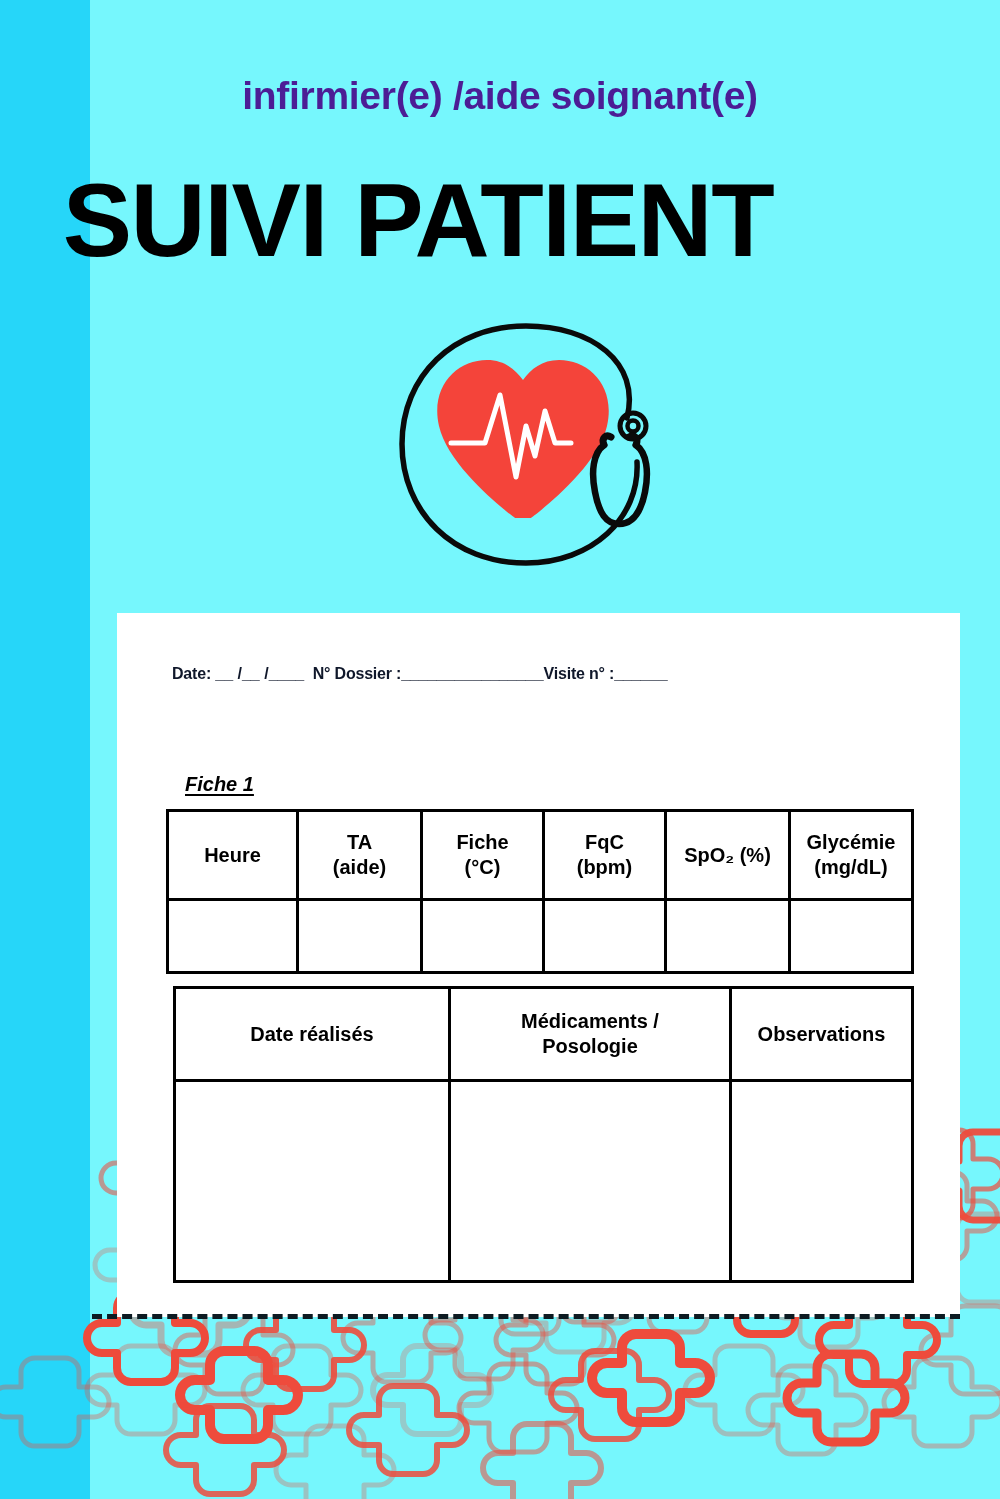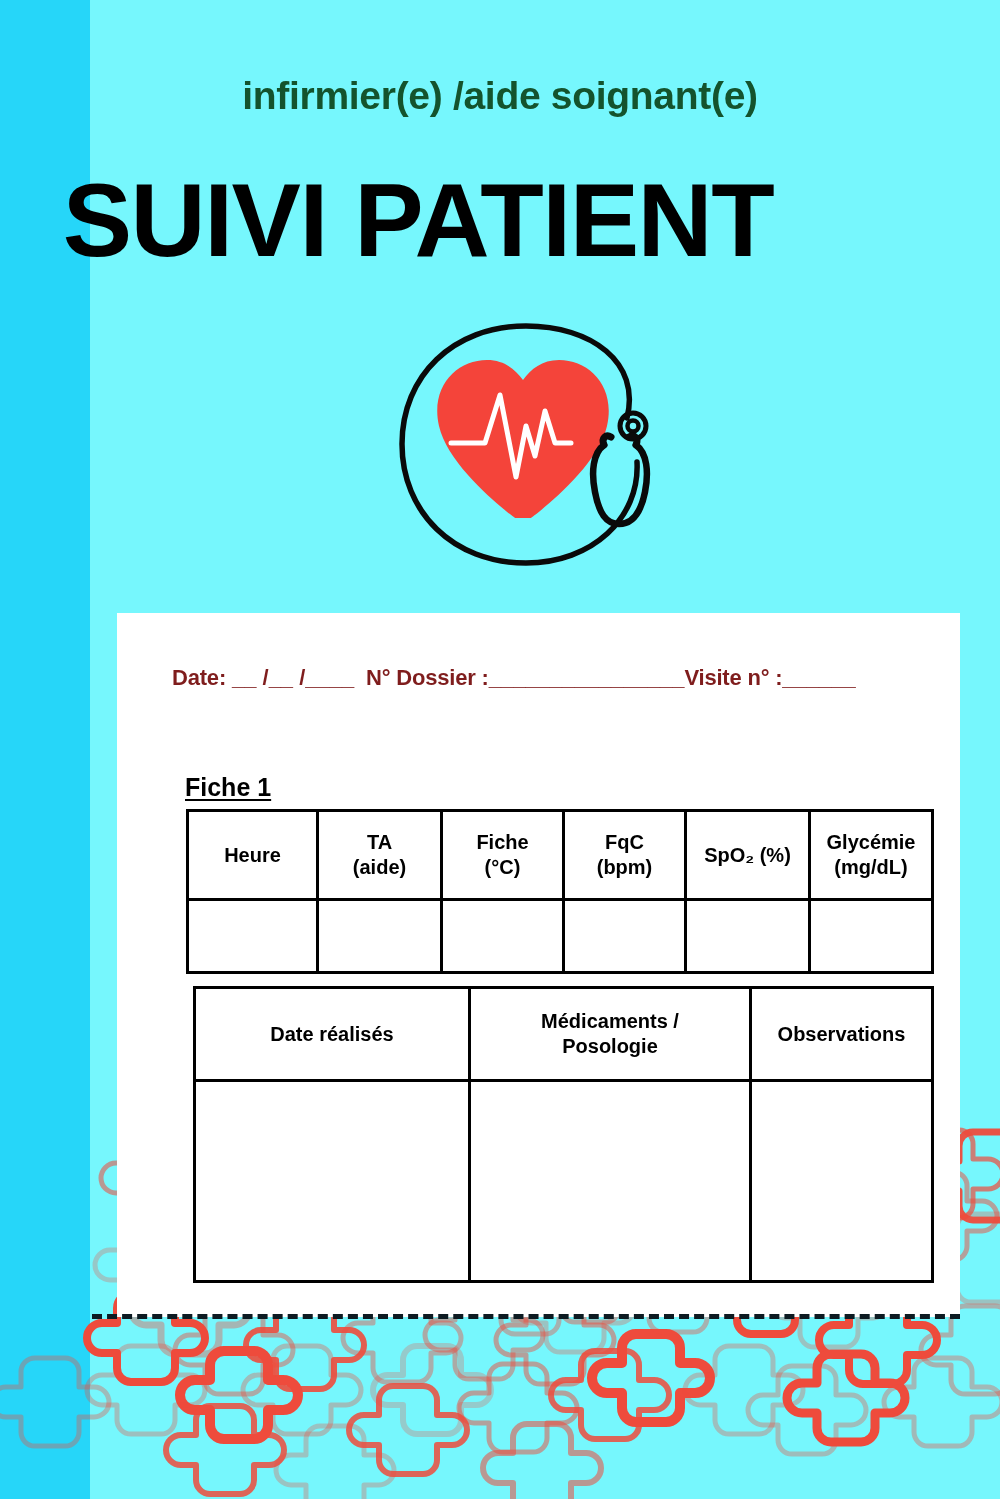--- a/index.html
+++ b/index.html
@@ -28,21 +28,21 @@
   }
 
   
   #subtitle {
     position: absolute;
     left: 0; top: 76px;
     width: 1000px;
     text-align: center;
     font-size: 39px;
     font-weight: bold;
-    color: #14532d;
+    color: #4c1d95;
     letter-spacing: -0.3px;
     line-height: 1;
   }
   #maintitle {
     position: absolute;
     left: 0; top: 166px;
     width: 836px;
     text-align: center;
     font-size: 104px;
     font-weight: bold;
@@ -73,48 +73,48 @@
     position: absolute;
     left: 92px;
     top: 1314px;
     width: 868px;
     height: 0;
     border-top: 5px dashed #0d1b22;
   }
 
   .form-line {
     position: absolute;
-    font-size: 22px;
-    font-weight: bold;
-    color: #7f1d1d;
+    font-size: 16px;
+    font-weight: bold;
+    color: #0f172a;
     white-space: nowrap;
     letter-spacing: -0.2px;
   }
   #line-date  { left: 55px; top: 52px; }
   #line-nom   { left: 55px; top: 104px; }
   .fill { letter-spacing: 0px; }
 
   #fiche {
     position: absolute;
     left: 68px;
     top: 160px;
-    font-size: 25px;
-    font-weight: bold;
+    font-size: 20px;
+    font-weight: bold;
+    font-style: italic;
     text-decoration: underline;
     text-underline-offset: 3px;
     color: #000;
     text-align: center;
   }
 
   
   table.grid {
     position: absolute;
     border-collapse: collapse;
     table-layout: fixed;
-    margin-left: 20px;
   }
   table.grid td {
     border: 3px solid #000;
     text-align: center;
     vertical-align: middle;
     font-size: 20px;
     font-weight: bold;
     color: #000;
     line-height: 1.25;
     padding: 0 2px;

